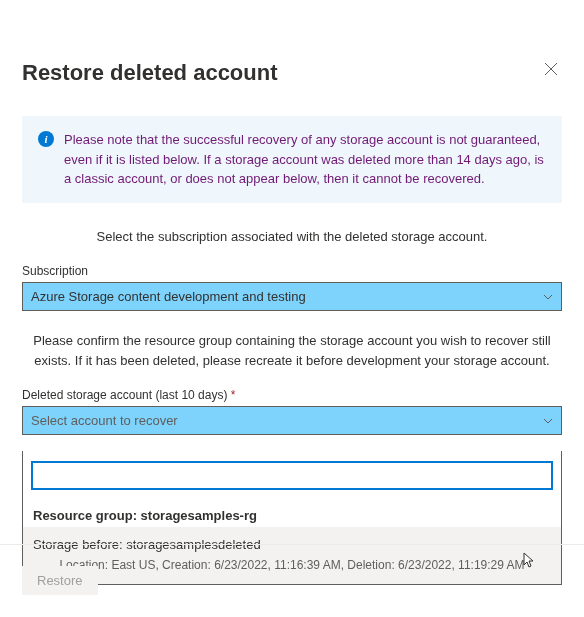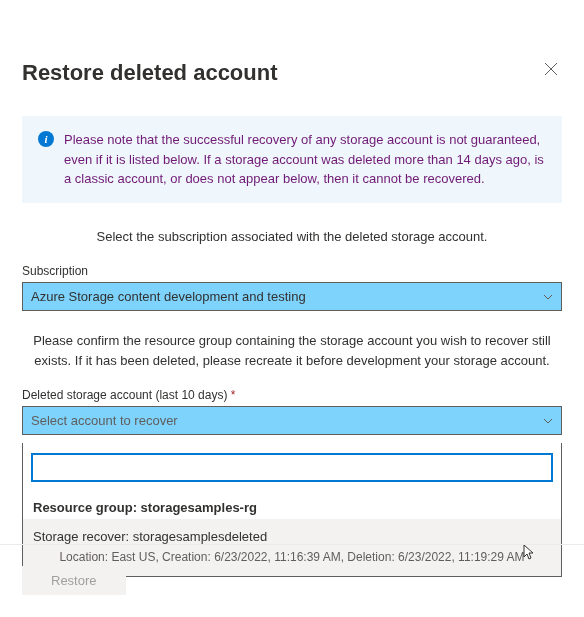--- a/index.html
+++ b/index.html
@@ -75,21 +75,21 @@
     width: 100%;
     border: 1px solid #605e5c;
     padding: 6px 28px 6px 8px;
     font-size: 13px;
     background: #7dd3fc;
     position: relative;
     cursor: pointer;
     margin-bottom: 20px;
     color: #323130;
   }
-  .select-box.placeholder { color: #605e5c; margin-bottom: 8px; }
+  .select-box.placeholder { color: #605e5c; margin-bottom: 16px; }
   .chevron {
     position: absolute;
     right: 8px;
     top: 50%;
     transform: translateY(-50%);
     width: 10px;
     height: 6px;
   }
   .chevron svg { display: block; }
   .dropdown-panel {
@@ -145,21 +145,21 @@
     border-top: 1px solid #edebe9;
   }
   .footer {
     position: absolute;
     left: 22px;
     bottom: 22px;
     display: flex;
     gap: 10px;
   }
   .btn {
-    padding: 6px 28px;
+    padding: 6px 14px;
     font-size: 13px;
     border: 1px solid #8a8886;
     background: #fff;
     cursor: pointer;
   }
   .btn-disabled {
     background: #f3f2f1;
     color: #a19f9d;
     border-color: #f3f2f1;
     cursor: default;
@@ -207,21 +207,21 @@
       </svg>
   </span>
 </div>
 
 <div class="dropdown-panel">
   <div class="search-wrap">
     <input class="search-input" type="text" style="">
   </div>
   <div class="group-header">Resource group: storagesamples-rg</div>
   <div class="option-row">
-    <div class="option-title">Storage recover: storagesamplesdeleted</div>
+    <div class="option-title">Storage before: storagesamplesdeleted</div>
     <div class="option-meta">Location: East US, Creation: 6/23/2022, 11:16:39 AM, Deletion: 6/23/2022, 11:19:29 AM</div>
     <span class="cursor-icon">
       <svg width="16" height="18" viewBox="0 0 16 18">
           <path d="M5 1 L5 13 L8 10 L10 15 L12 14 L10 9 L14 9 Z" fill="#fff" stroke="#323130" stroke-width="1"></path>
         </svg>
     </span>
   </div>
 </div>
 
 <div class="footer-divider"></div>

